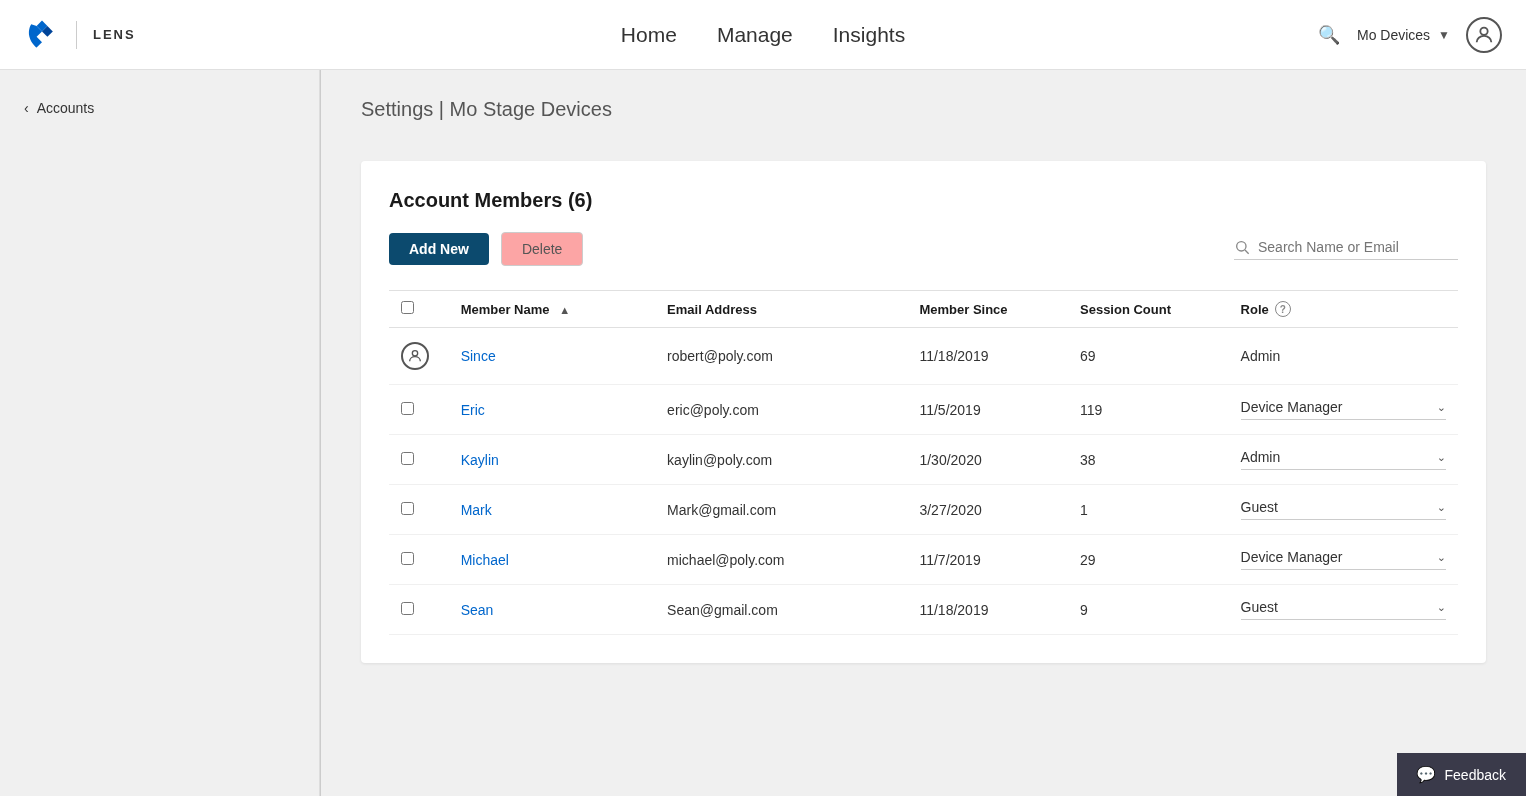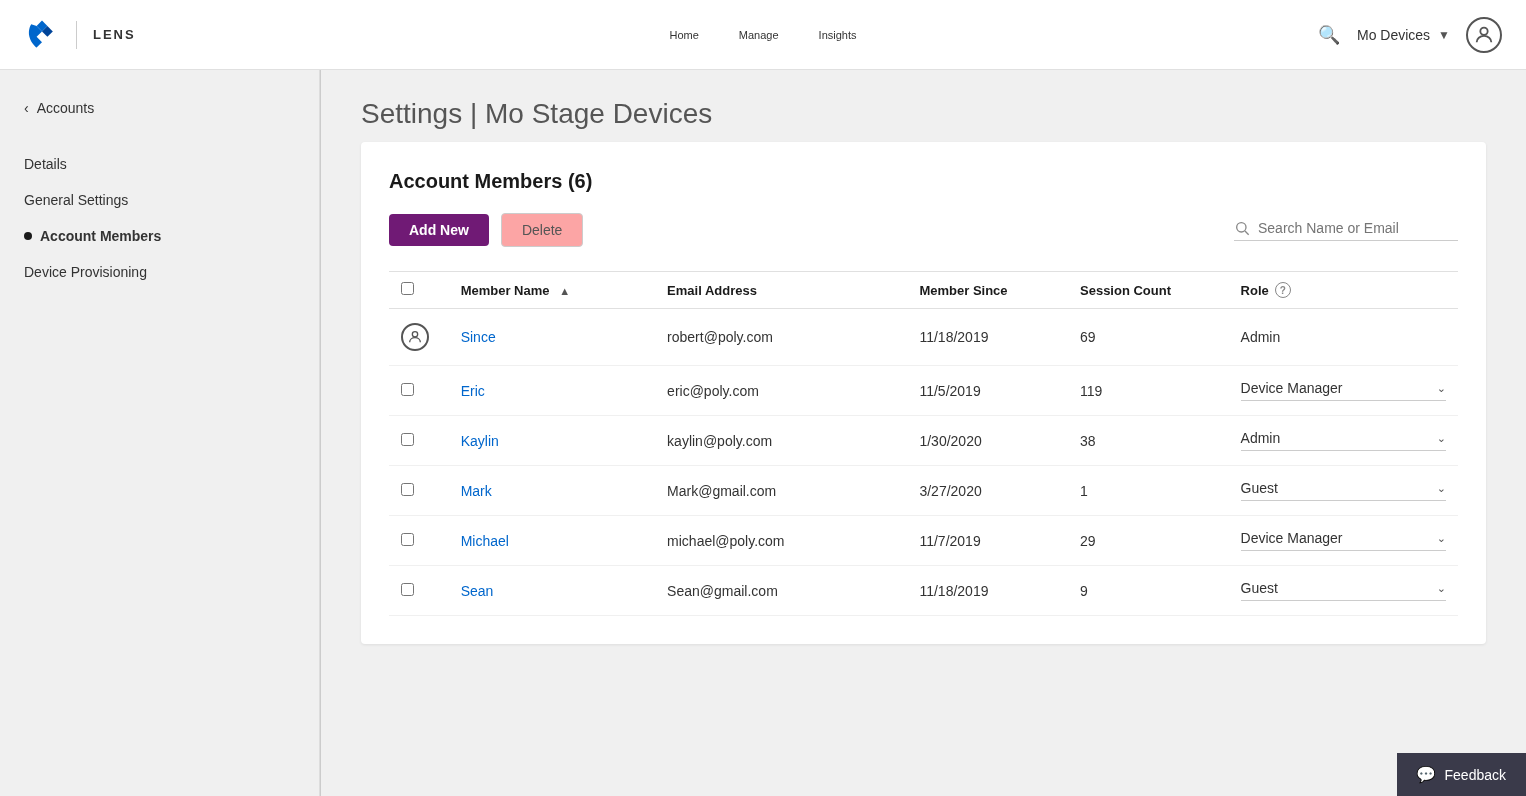--- a/index.html
+++ b/index.html
@@ -42,21 +42,21 @@
       color: #333;
     }
     .nav-center {
       position: absolute;
       left: 50%;
       transform: translateX(-50%);
       display: flex;
       gap: 40px;
     }
     .nav-item {
-      font-size: 11px;
+      font-size: 21px;
       color: #333;
       cursor: pointer;
       padding: 4px 0;
       text-decoration: none;
     }
     .header-right {
       margin-left: auto;
       display: flex;
       align-items: center;
       gap: 16px;
@@ -145,23 +145,23 @@
 
     
     .main-content {
       flex: 1;
       background: #f0f0f0;
       padding: 28px 40px;
       overflow-y: auto;
     }
 
     .page-title {
-      font-size: 28px;
+      font-size: 20px;
       font-weight: 700;
-      margin-bottom: 12px;
+      margin-bottom: 40px;
       color: #1a1a1a;
     }
     .page-title span {
       font-weight: 400;
       color: #555;
     }
 
     .card {
       background: #fff;
       border-radius: 4px;
@@ -175,21 +175,21 @@
       margin-bottom: 20px;
     }
 
     .toolbar {
       display: flex;
       align-items: center;
       gap: 12px;
       margin-bottom: 24px;
     }
     .btn-add {
-      background: #701a75;
+      background: #0c4a6e;
       color: #fff;
       border: none;
       border-radius: 4px;
       padding: 8px 20px;
       font-size: 14px;
       font-weight: 600;
       cursor: pointer;
     }
     .btn-delete {
       background: #fca5a5;
@@ -368,35 +368,20 @@
     </div>
   </div>
 </div>
 
 <div class="app-body">
 
   <div class="sidebar">
     <div class="sidebar-back">
       <span class="back-arrow">‹</span>
       <span>Accounts</span>
-    </div>
-    <div class="sidebar-nav">
-      <div class="sidebar-nav-item">
-        <span>Details</span>
-      </div>
-      <div class="sidebar-nav-item">
-        <span>General Settings</span>
-      </div>
-      <div class="sidebar-nav-item active">
-        <span class="active-dot"></span>
-        <span>Account Members</span>
-      </div>
-      <div class="sidebar-nav-item">
-        <span>Device Provisioning</span>
-      </div>
     </div>
   </div>
 
   <div class="sidebar-divider"></div>
 
   <div class="main-content">
     <div class="page-title">
       <span>Settings</span>
       <span> | </span>
       <span>Mo Stage Devices</span>

